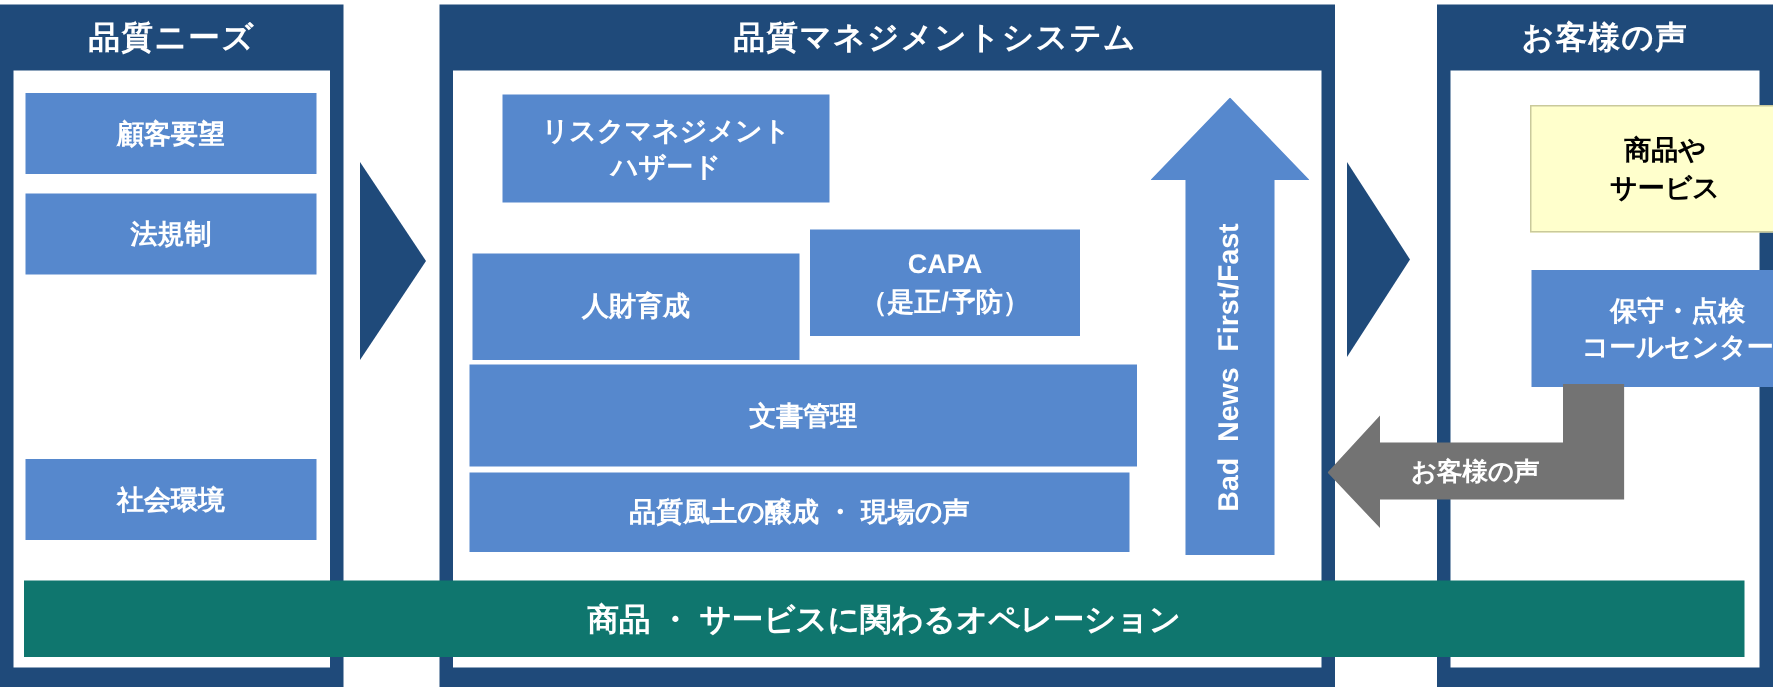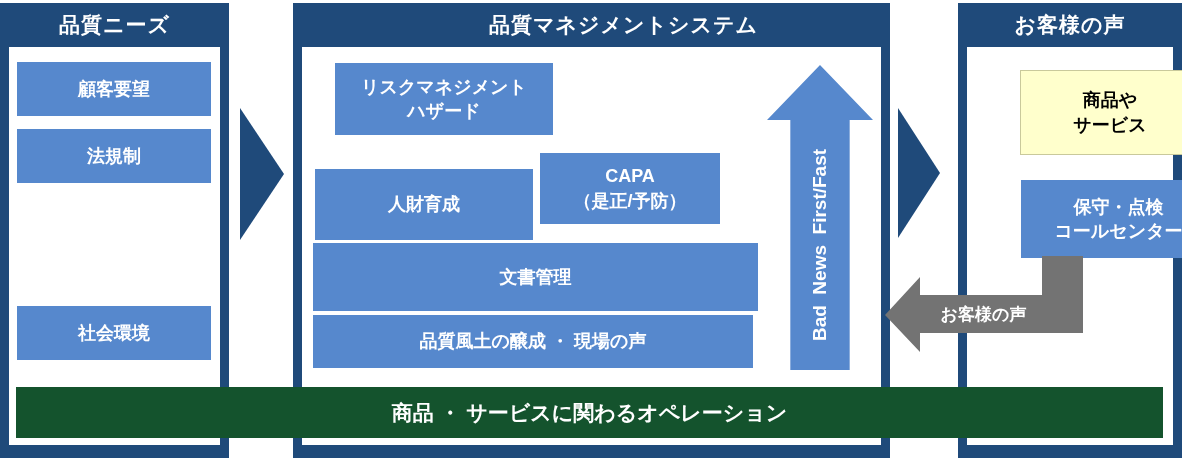--- a/index.html
+++ b/index.html
@@ -82,21 +82,21 @@
   }
   .voice-label {
     position:absolute; left:40px; top:39px; width:117px; height:38px;
     display:flex; align-items:center; justify-content:center;
     color:#ffffff; font-weight:700; font-size:17px; white-space:nowrap;
   }
 
   
   .bottom-bar {
     position:absolute; left:16px; top:387px; width:1147px; height:51px; z-index:5;
-    background:#14532d; color:#ffffff; font-weight:700; font-size:21px;
+    background:#0f766e; color:#ffffff; font-weight:700; font-size:21px;
     display:flex; align-items:center; justify-content:center; white-space:pre;
   }
 </style>
 </head>
 <body>
 
 <div class="canvas">
 
   <div class="frame frame-left"></div>
   <div class="frame frame-center"></div>

